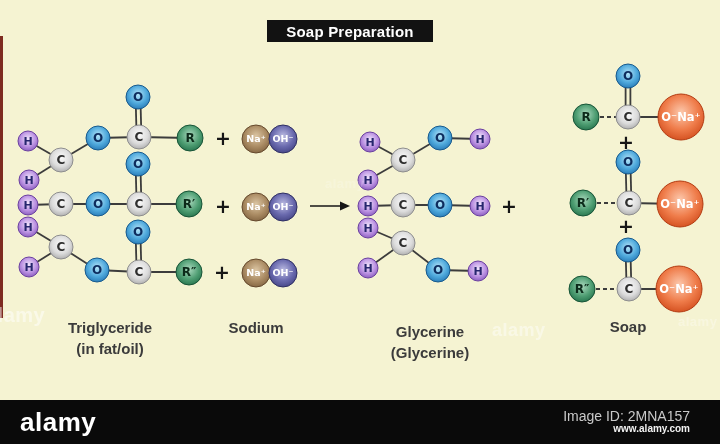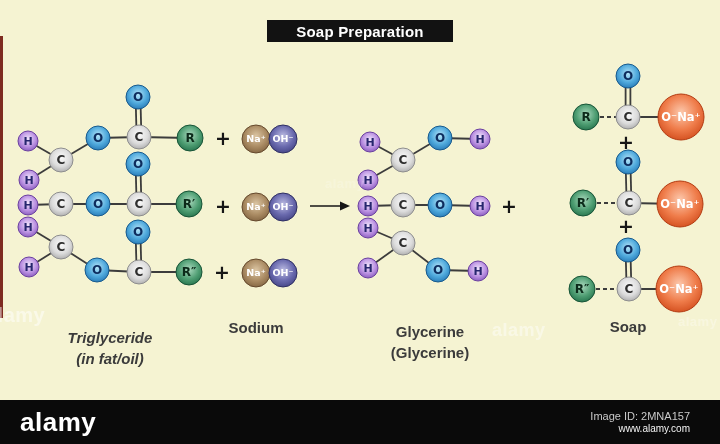--- a/index.html
+++ b/index.html
@@ -2,45 +2,45 @@
 <html><head>
 <meta charset="utf-8">
 <style>
   html,body{margin:0;padding:0;}
   body{width:720px;height:444px;overflow:hidden;font-family:"Liberation Sans",sans-serif;}
   #stage{position:relative;width:720px;height:444px;background:#f5f3d2;}
   #mol{position:absolute;left:0;top:0;z-index:1;}
   .bond{stroke:#3c3c3c;stroke-width:1.8;fill:none;}
   #mol text{font-family:"DejaVu Sans","Liberation Sans",sans-serif;}
   .title-box{
-    position:absolute;left:267px;top:20px;width:186px;height:22px;z-index:2;
+    position:absolute;left:267px;top:20px;width:166px;height:22px;z-index:2;
     background:#121212;color:#ffffff;font-size:15px;font-weight:bold;
     display:flex;align-items:center;justify-content:center;letter-spacing:.2px;
   }
   .mol-label{
     position:absolute;z-index:2;width:160px;text-align:center;
     color:#3b3b3b;font-size:15px;font-weight:bold;line-height:21px;
   }
-  #label-triglyceride{left:30px;top:327px;font-style:italic;}
+  #label-triglyceride{left:30px;top:317px;}
   #label-sodium{left:176px;top:317px;}
   #label-glycerol{left:350px;top:321px;}
   #label-soap{left:548px;top:316px;}
   .watermark{
     position:absolute;z-index:3;color:#ffffff;font-weight:bold;
     font-family:"Liberation Sans",sans-serif;letter-spacing:.5px;pointer-events:none;
   }
   .edge-strip{position:absolute;left:0;top:36px;width:3px;height:282px;background:#7e2b20;z-index:2;}
   .footer{
     position:absolute;left:0;top:400px;width:720px;height:44px;background:#0a0a0a;z-index:4;
     display:flex;align-items:center;justify-content:space-between;
   }
   .footer-logo{color:#ffffff;font-size:26px;font-weight:bold;margin-left:20px;letter-spacing:.5px;}
   .footer-right{margin-right:30px;text-align:right;}
-  .footer-id{color:#c9c9c9;font-size:11px;line-height:12px;}
-  .footer-url{color:#f2f2f2;font-size:10px;font-weight:normal;line-height:13px;}
+  .footer-id{color:#c9c9c9;font-size:14px;line-height:12px;}
+  .footer-url{color:#f2f2f2;font-size:10px;font-weight:bold;line-height:13px;}
 </style>
 </head>
 <body>
 
 <div id="stage">
 
   <svg id="mol" width="720" height="400" viewBox="0 0 720 400">
       <defs>
         <radialGradient id="g-h" cx="50%" cy="40%" r="68%">
           <stop offset="0%" stop-color="#f2e6fc"></stop>

